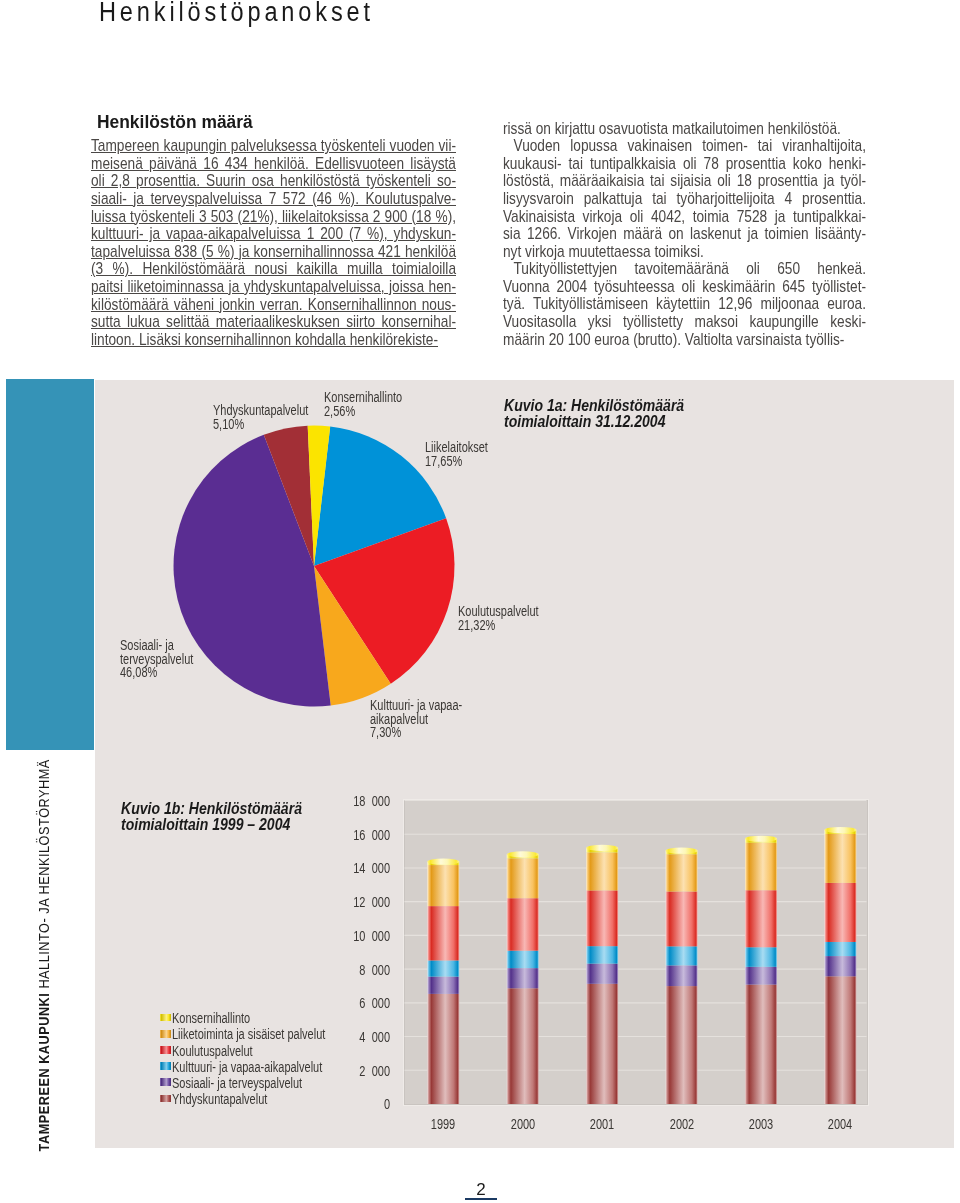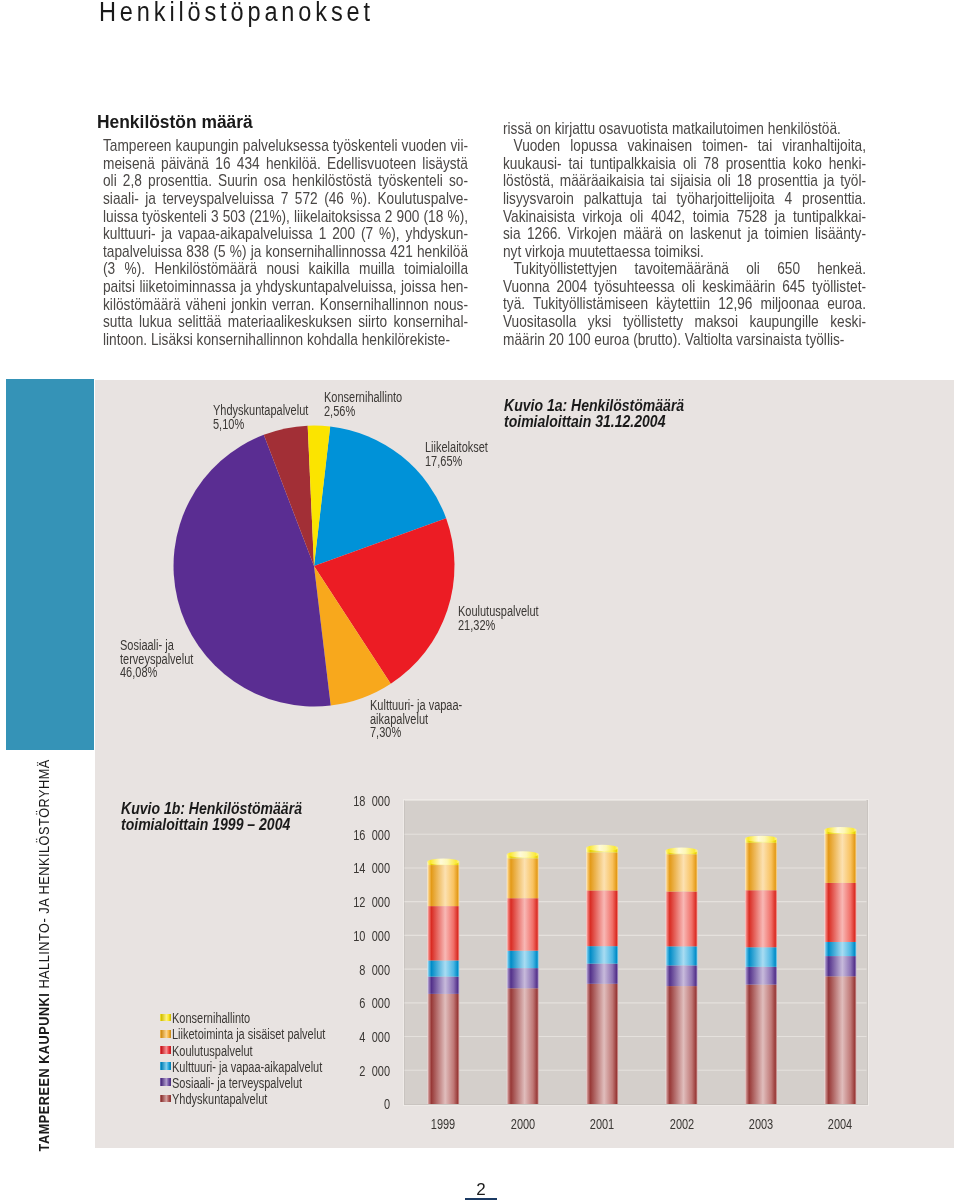--- a/index.html
+++ b/index.html
@@ -34,21 +34,21 @@
 </style>
 </head>
 <body>
 
 <div class="page">
 
   <div id="doc-title" style="top:-2.88px">Henkilöstöpanokset</div>
 
   <div class="sec-head" style="left:97px;top:112.20px">Henkilöstön määrä</div>
 
-  <div class="col" style="left:103px;top:137.16px;width:365.00px;">
+  <div class="col" style="left:91px;top:137.16px;width:365.00px;text-decoration:underline;">
     <div class="ln" style="width:437.021px">Tampereen kaupungin palveluksessa työskenteli vuoden vii-</div>
     <div class="ln" style="width:437.021px">meisenä päivänä 16 434 henkilöä. Edellisvuoteen lisäystä</div>
     <div class="ln" style="width:437.021px">oli 2,8 prosenttia. Suurin osa henkilöstöstä työskenteli so-</div>
     <div class="ln" style="width:437.021px">siaali- ja terveyspalveluissa 7 572 (46 %). Koulutuspalve-</div>
     <div class="ln" style="width:437.021px">luissa työskenteli 3 503 (21%), liikelaitoksissa 2 900 (18 %),</div>
     <div class="ln" style="width:437.021px">kulttuuri- ja vapaa-aikapalveluissa 1 200 (7 %), yhdyskun-</div>
     <div class="ln" style="width:437.021px">tapalveluissa 838 (5 %) ja konsernihallinnossa 421 henkilöä</div>
     <div class="ln" style="width:437.021px">(3 %). Henkilöstömäärä nousi kaikilla muilla toimialoilla</div>
     <div class="ln" style="width:437.021px">paitsi liiketoiminnassa ja yhdyskuntapalveluissa, joissa hen-</div>
     <div class="ln" style="width:437.021px">kilöstömäärä väheni jonkin verran. Konsernihallinnon nous-</div>

